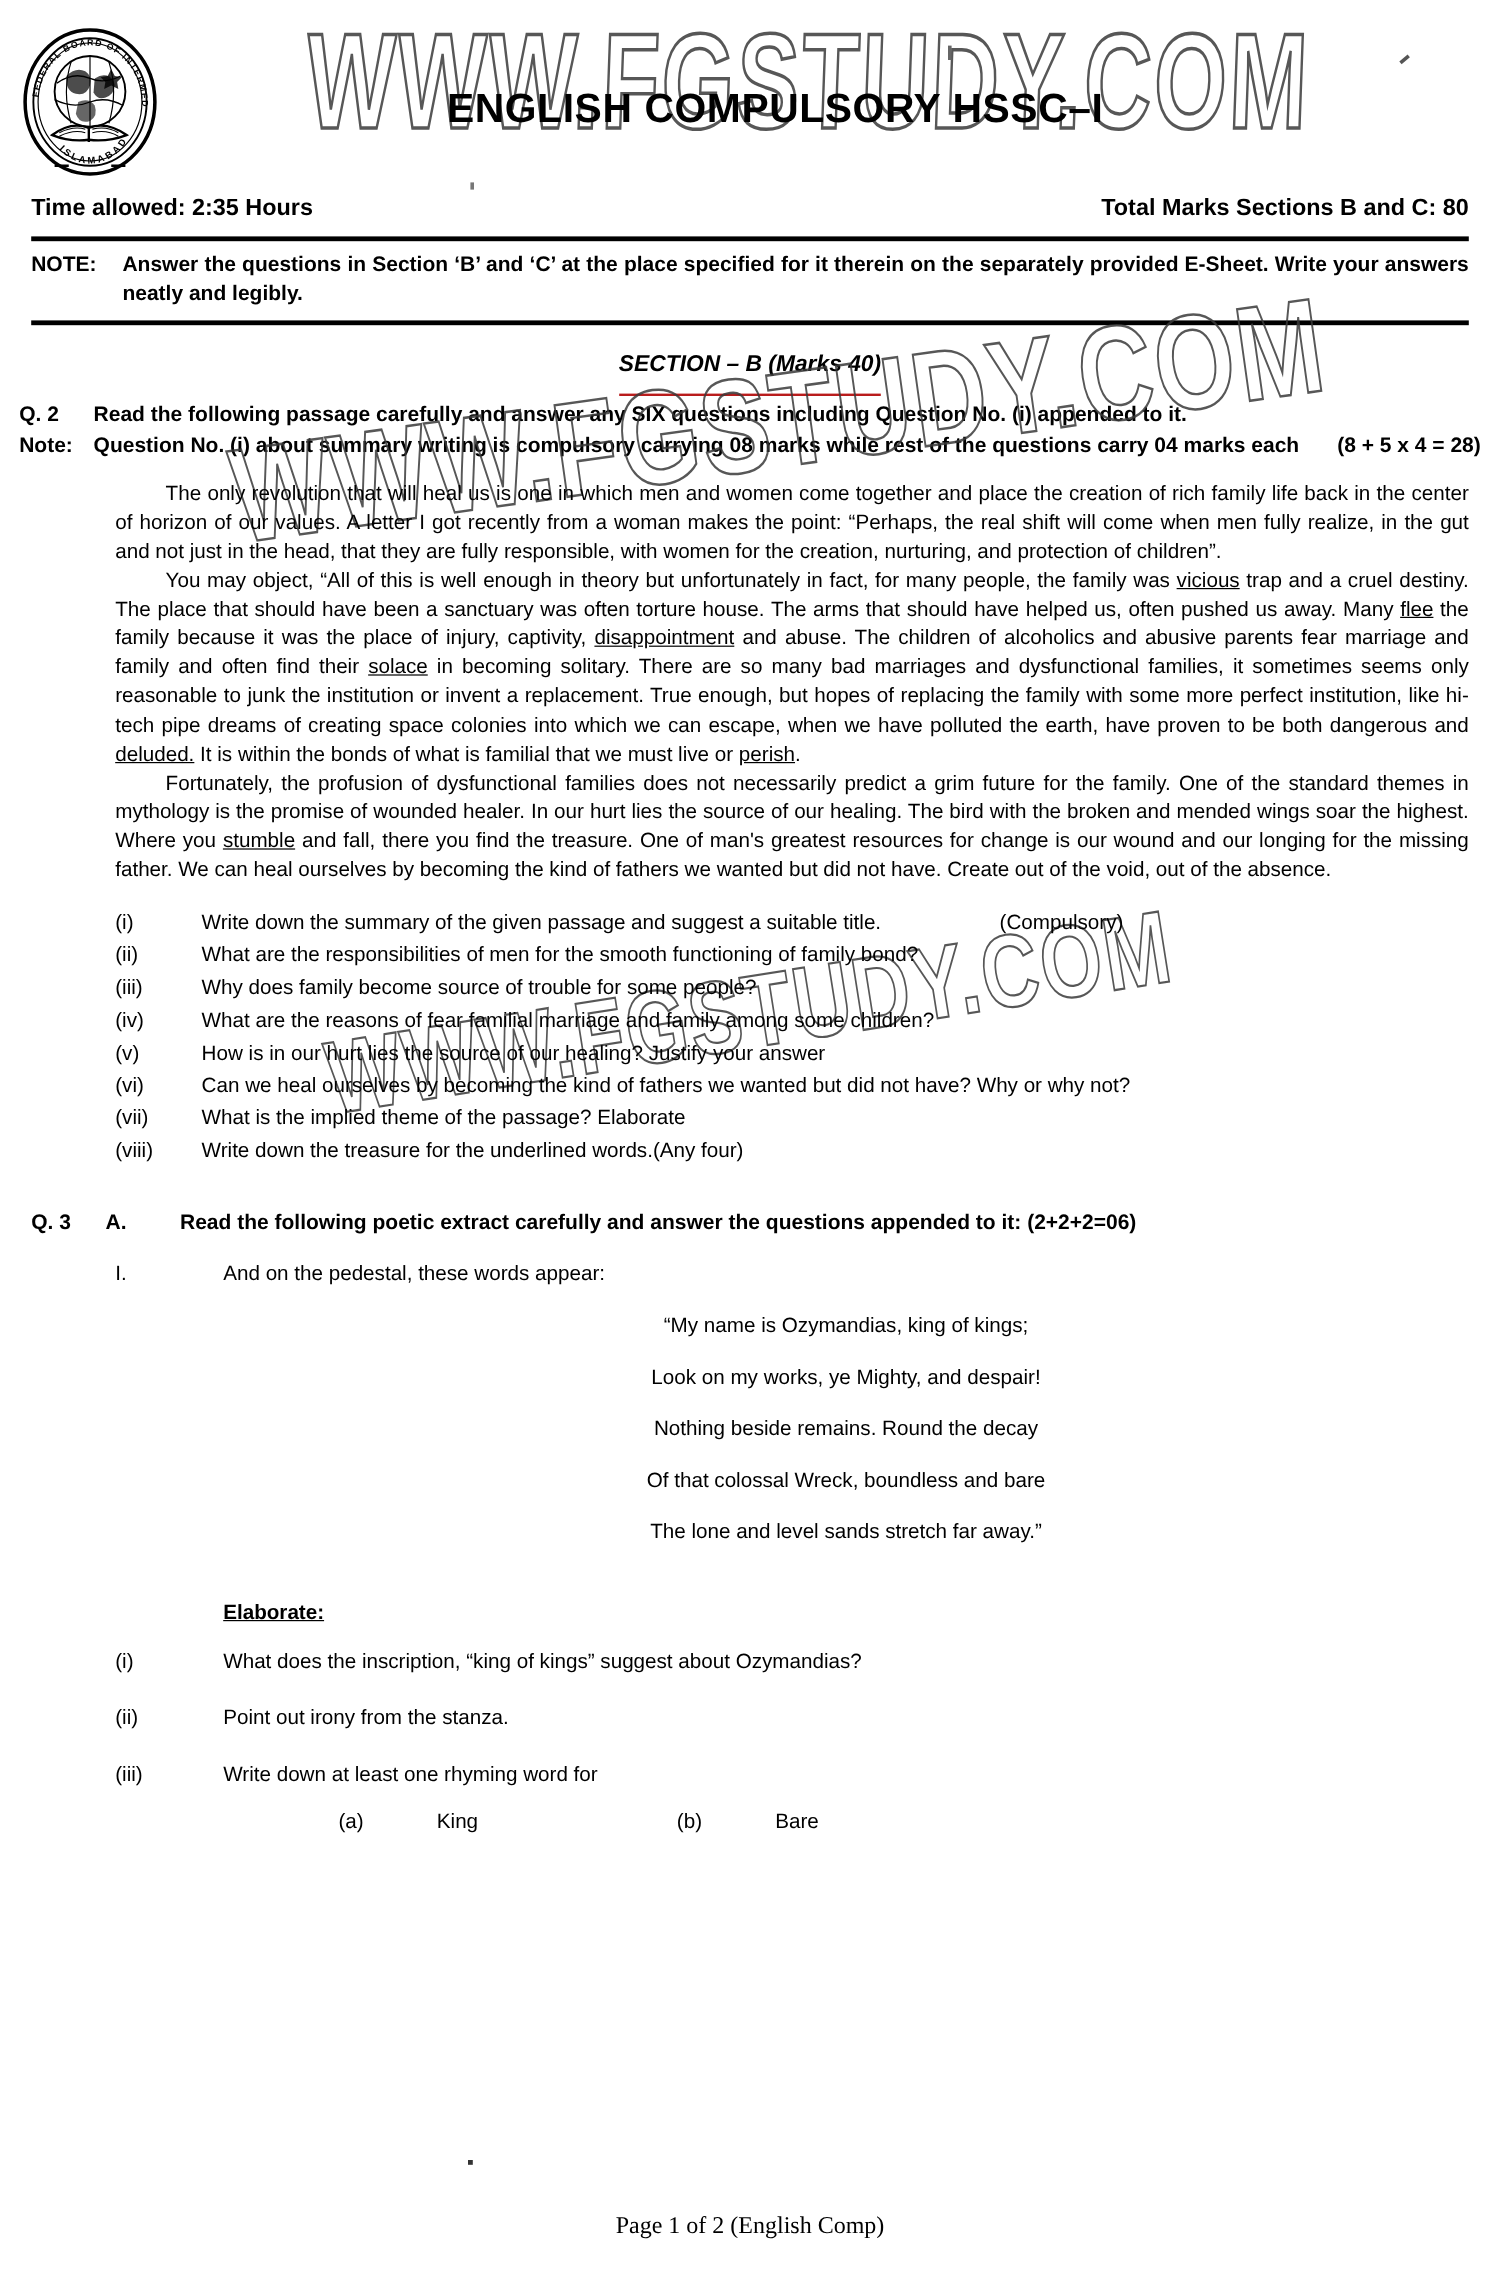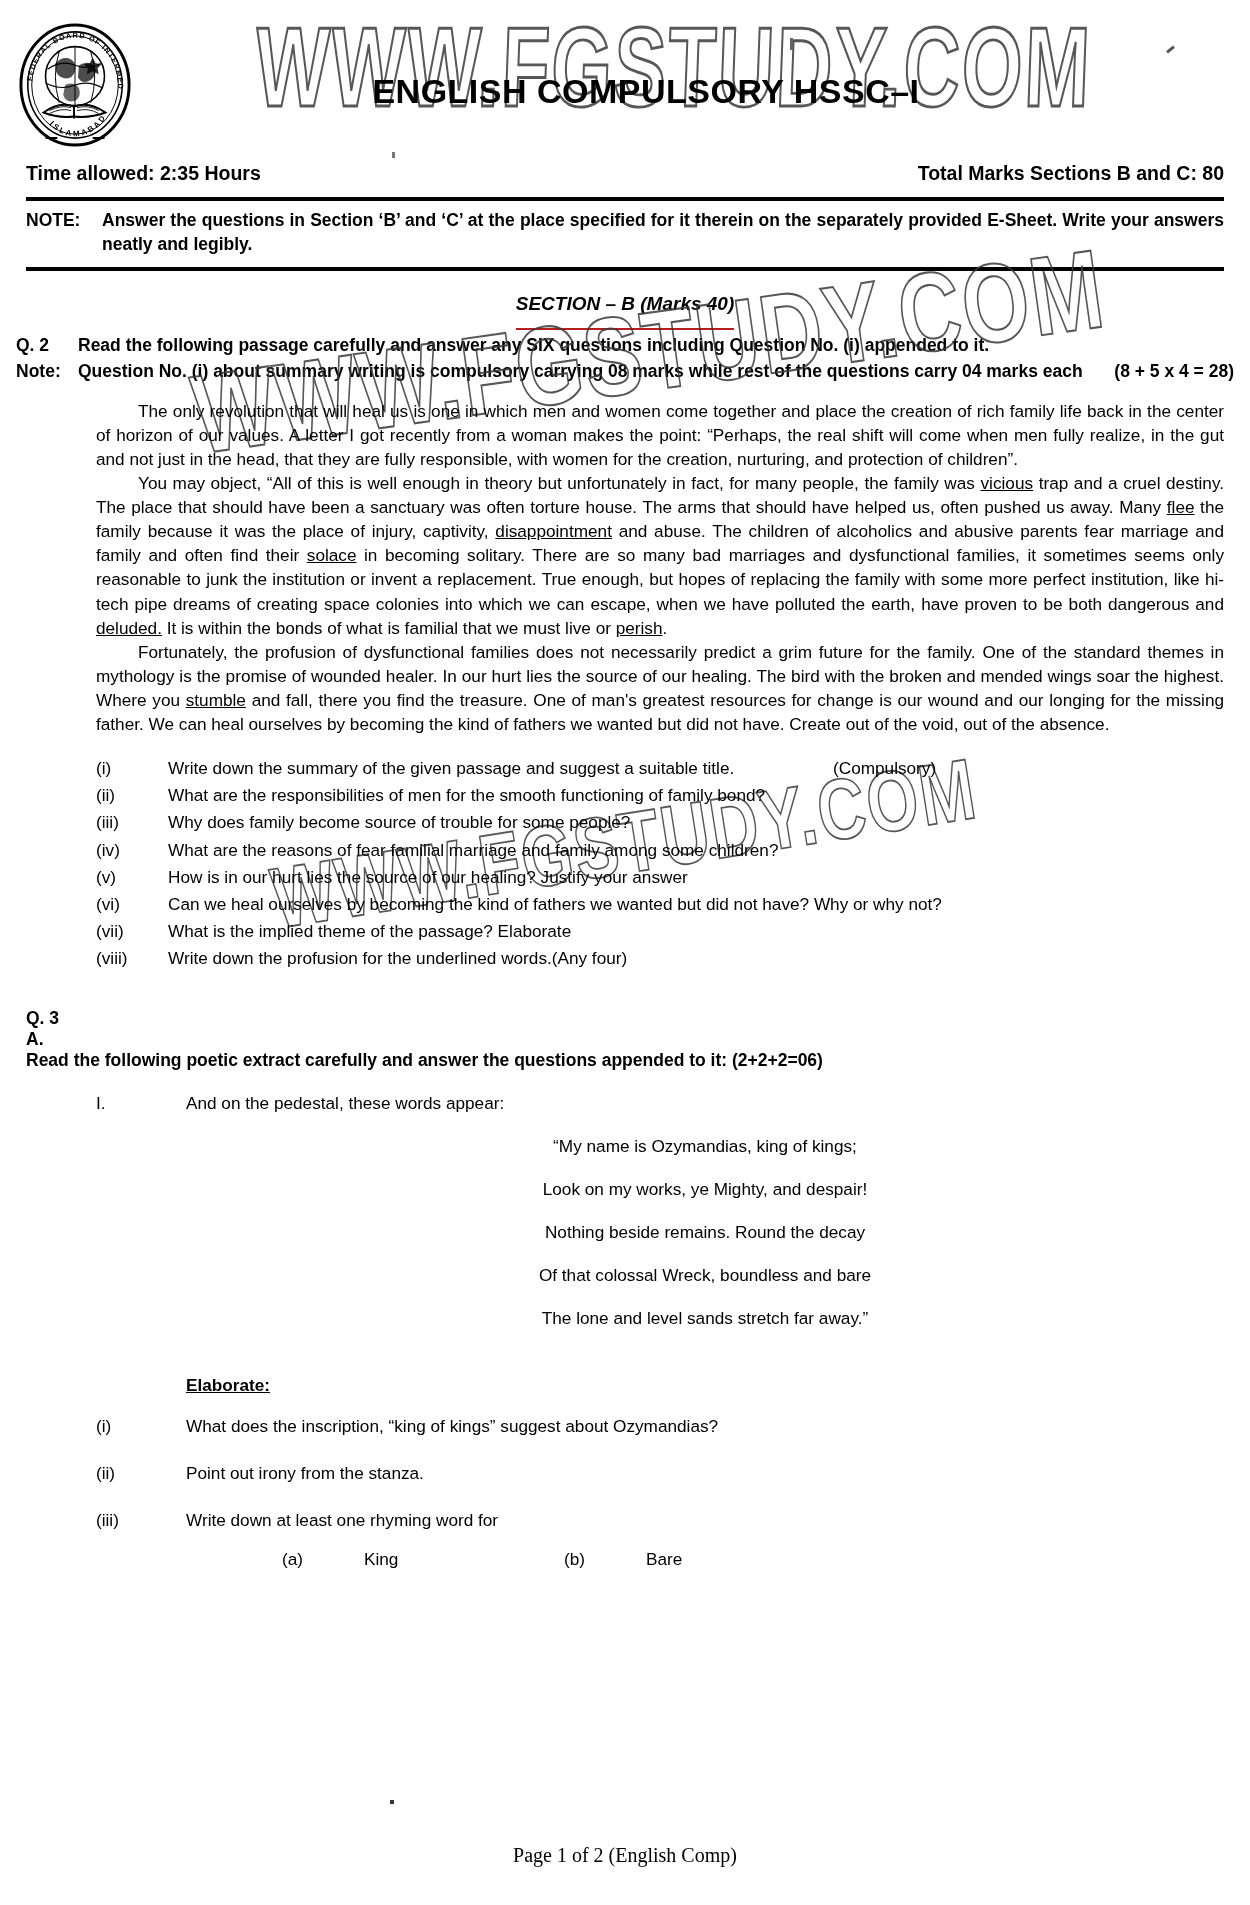--- a/index.html
+++ b/index.html
@@ -157,21 +157,20 @@
     left: 665px;
     top: 0;
   }
 
   
   .q3wrap { padding: 30px 26px 0 26px; }
   .q3head {
     display: flex;
     font-size: 17.5px;
     font-weight: 700;
-    flex-direction: column;
   }
   .q3-num { width: 62px; flex: none; }
   .q3-a   { width: 62px; flex: none; }
   .q3-txt { flex: 1; }
 
   .poem {
     padding: 22px 26px 0 96px;
     font-size: 17.2px;
   }
   .poem-head {
@@ -332,21 +331,21 @@
     <div class="subitem">
       <div class="sub-rom">(vi)</div>
       <div class="sub-txt">Can we heal ourselves by becoming the kind of fathers we wanted but did not have? Why or why not?</div>
     </div>
     <div class="subitem">
       <div class="sub-rom">(vii)</div>
       <div class="sub-txt">What is the implied theme of the passage? Elaborate</div>
     </div>
     <div class="subitem">
       <div class="sub-rom">(viii)</div>
-      <div class="sub-txt">Write down the profusion for the underlined words.(Any four)</div>
+      <div class="sub-txt">Write down the treasure for the underlined words.(Any four)</div>
     </div>
   </div>
 
   <div class="q3wrap">
     <div class="q3head">
       <div class="q3-num">Q. 3</div>
       <div class="q3-a">A.</div>
       <div class="q3-txt">Read the following poetic extract carefully and answer the questions appended to it: (2+2+2=06)</div>
     </div>
   </div>

